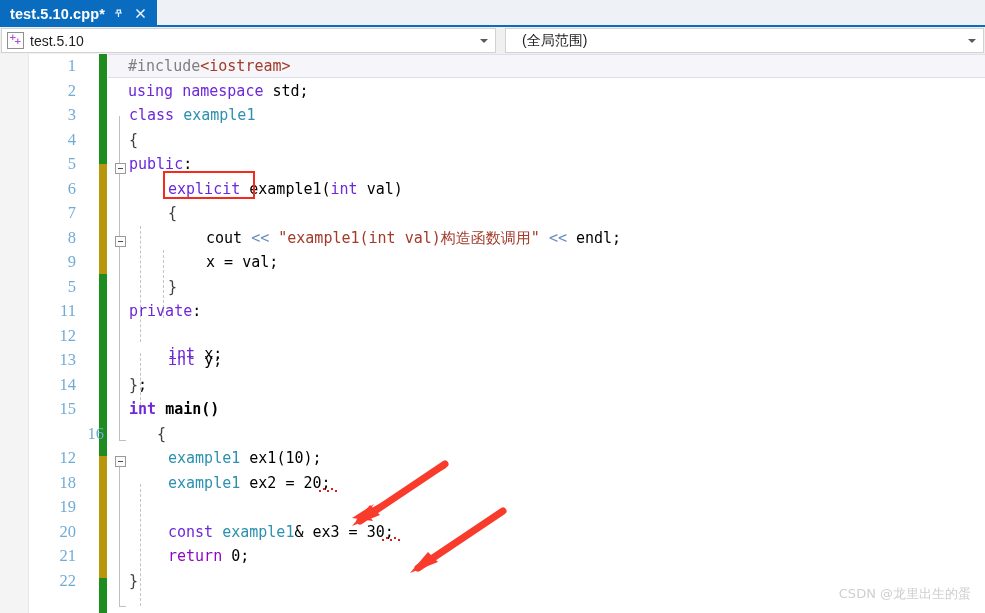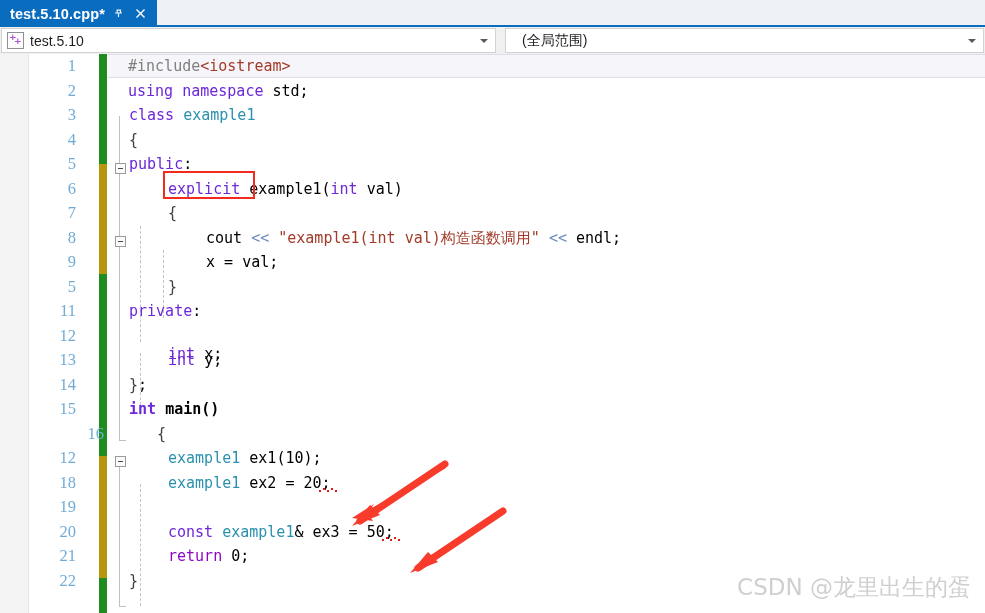--- a/index.html
+++ b/index.html
@@ -154,21 +154,21 @@
     background-size:8px 4px;
     background-repeat:repeat-x;
   }
 
   
   .arrow{position:absolute;pointer-events:none;}
 
   
   #watermark{
     position:absolute;right:14px;bottom:10px;
-    color:#cfcfcf;font-size:23px;
+    color:#cfcfcf;font-size:13px;
     font-family:"DejaVu Sans", sans-serif;
     white-space:nowrap;
   }
 </style>
 </head>
 <body>
 
 <div id="tabstrip">
   <div id="tab-active" style="width: 157px;">
     <span class="tab-title">test.5.10.cpp*</span>
@@ -320,21 +320,21 @@
     <span class="code" style="left:168px;"><span class="s-type">example1</span> <span class="s-id">ex2</span> = <span class="s-id">20</span>;</span>
   </div>
 
   <div class="row" style="top:441px;">
     <span class="lnum">19</span>
     <span class="code" style="left:168px;"></span>
   </div>
 
   <div class="row" style="top:465.5px;">
     <span class="lnum">20</span>
-    <span class="code" style="left:168px;"><span class="s-kw">const</span> <span class="s-type">example1</span><span class="s-id">&amp;</span> <span class="s-id">ex3</span> = <span class="s-id">50</span>;</span>
+    <span class="code" style="left:168px;"><span class="s-kw">const</span> <span class="s-type">example1</span><span class="s-id">&amp;</span> <span class="s-id">ex3</span> = <span class="s-id">30</span>;</span>
   </div>
 
   <div class="row" style="top:490px;">
     <span class="lnum">21</span>
     <span class="code" style="left:168px;"><span class="s-ctl">return</span> <span class="s-id">0</span>;</span>
   </div>
 
   <div class="row" style="top:514.5px;">
     <span class="lnum">22</span>
     <span class="code" style="left:129px;"><span class="s-brace">}</span></span>

